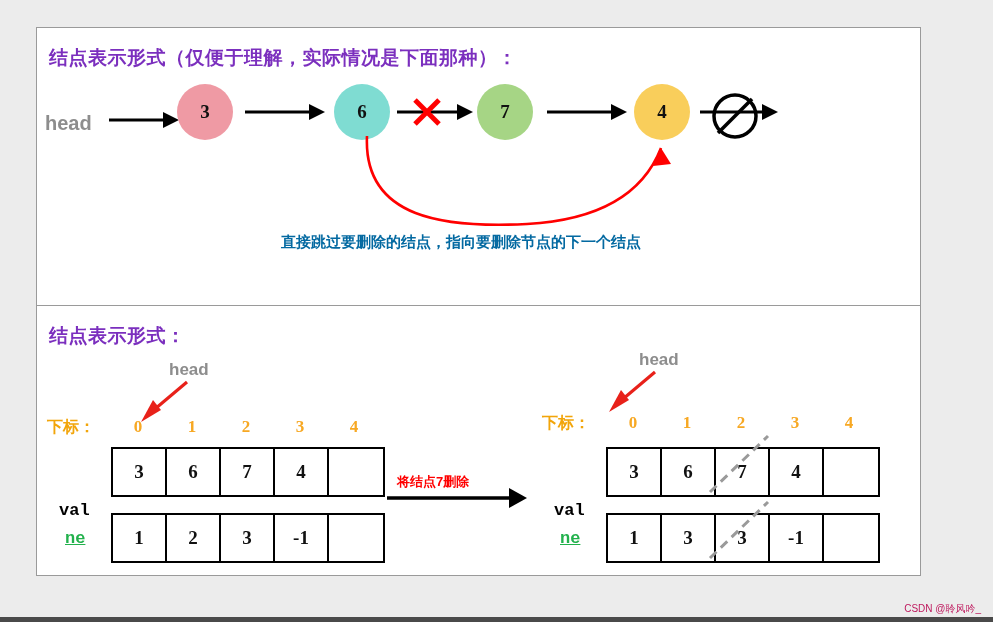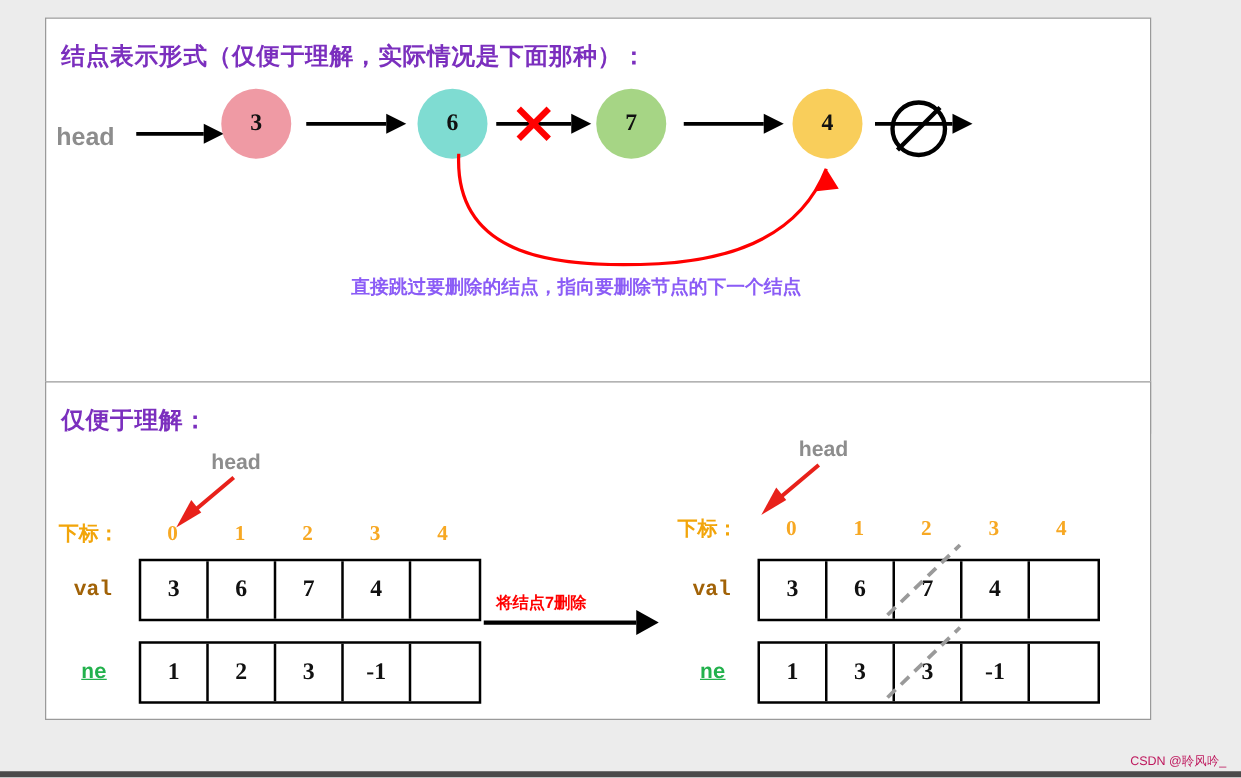--- a/index.html
+++ b/index.html
@@ -9,21 +9,21 @@
     font-family: "Liberation Sans", "DejaVu Sans", sans-serif;
     overflow: hidden;
   }
   #root { position: relative; width: 993px; height: 622px; }
 
   .panel {
     position: absolute;
     background: #ffffff;
     border: 1px solid #9a9a9a;
   }
-  #panel-linked { left: 36px; top: 14px; width: 885px; height: 333px; }
+  #panel-linked { left: 36px; top: 27px; width: 885px; height: 333px; }
   #panel-array  { left: 36px; top: 305px; width: 885px; height: 271px; }
 
   .panel-title {
     position: absolute;
     color: #7b2fbe;
     font-weight: bold;
     font-size: 19px;
     letter-spacing: .5px;
     white-space: nowrap;
   }
@@ -44,21 +44,21 @@
     color: #111;
     font-size: 19px;
     font-weight: bold;
     font-family: "Liberation Serif", "DejaVu Serif", serif;
   }
   .arrow-svg { position: absolute; overflow: visible; }
   .null-sym  { position: absolute; }
 
   .red-note {
     position: absolute;
-    color: #8b5cf6;
+    color: #0369a1;
     font-weight: bold;
     font-size: 15px;
     white-space: nowrap;
   }
 
   
   .idx-label {
     position: absolute;
     color: #f2a50a;
     font-weight: bold;
@@ -74,21 +74,21 @@
     text-align: center;
     font-family: "Liberation Serif", "DejaVu Serif", serif;
   }
   .row-label {
     position: absolute;
     font-weight: bold;
     font-size: 17px;
     font-family: "Liberation Mono", "DejaVu Sans Mono", monospace;
     white-space: nowrap;
   }
-  .row-label.val { color: #a16207; }
+  .row-label.val { color: #000000; margin-top: 38px; }
   .row-label.ne  { color: #22b14c; text-decoration: underline; }
 
   .cells {
     position: absolute;
     display: flex;
     border: 2px solid #000;
     background: #fff;
   }
   .cell {
     width: 54px; height: 46px;
@@ -191,21 +191,21 @@
     <svg class="arrow-svg" style="left:290px; top:96px;" width="360" height="110">
       <path d="M 40 12 C 36 96, 120 104, 200 100 C 272 96, 316 70, 334 24" fill="none" stroke="#ff0000" stroke-width="2.6"></path>
       <polygon points="334,24 326,42 344,40" fill="#ff0000"></polygon>
     </svg>
 
     <div class="red-note" style="left:244px; top:205px;">直接跳过要删除的结点，指向要删除节点的下一个结点</div>
   </div>
 
   <div class="panel" id="panel-array">
 
-    <div class="panel-title" style="left:12px; top:17px;">仅便于理解：</div>
+    <div class="panel-title" style="left:12px; top:17px;">结点表示形式：</div>
 
     <div class="small-head" style="left:132px; top:54px;">head</div>
 
     <svg class="arrow-svg" style="left:98px; top:72px;" width="60" height="46">
       <line x1="52" y1="4" x2="14" y2="36" stroke="#e8211a" stroke-width="3.2"></line>
       <polygon points="6,44 26,32 18,22" fill="#e8211a"></polygon>
     </svg>
 
     <div class="idx-label" style="left:10px; top:111px;">下标：</div>
 

